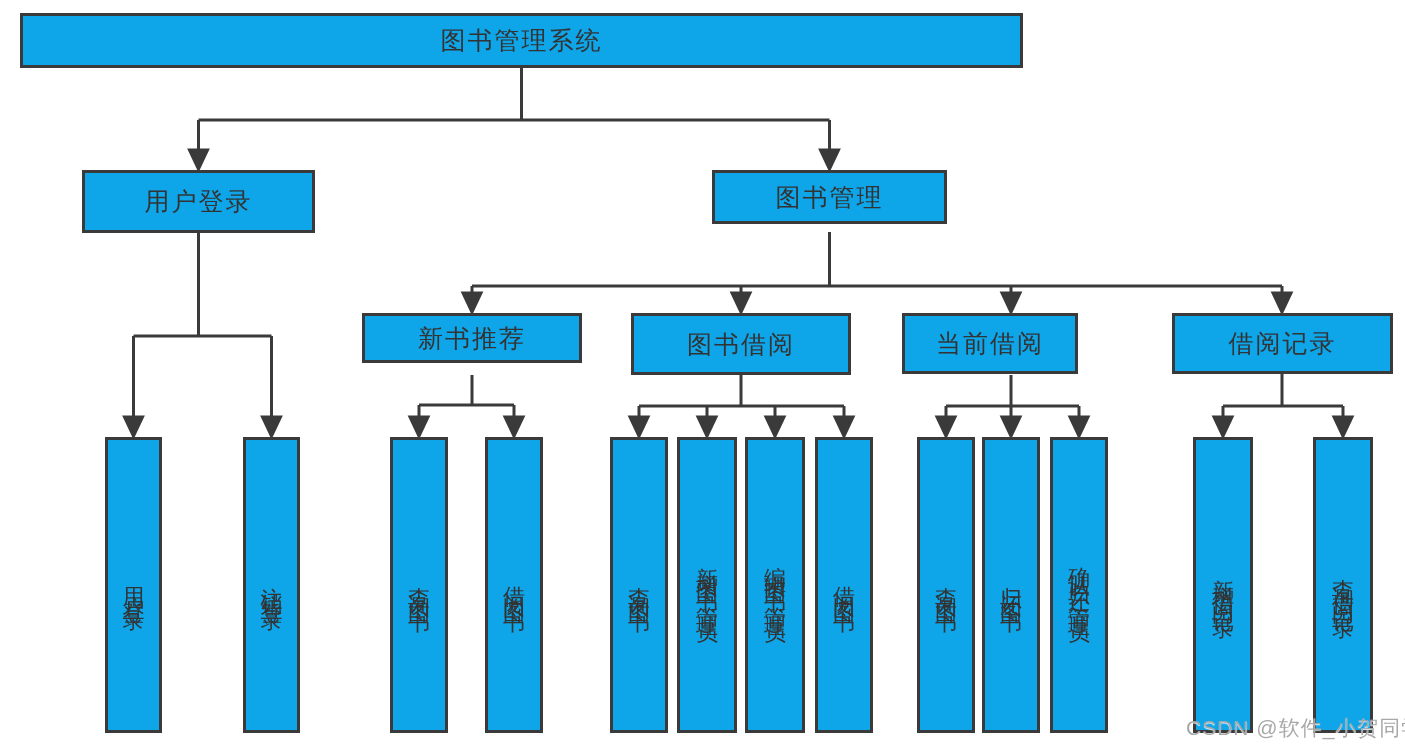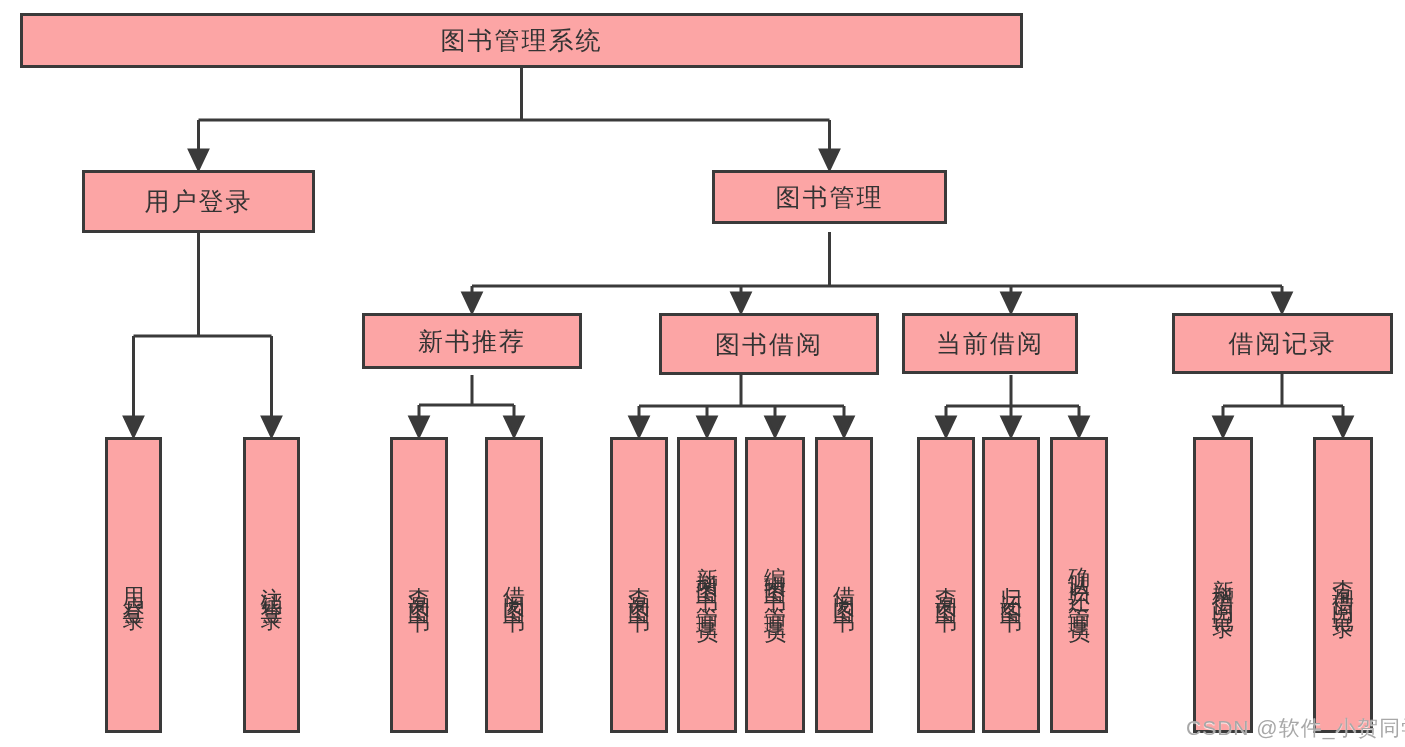--- a/index.html
+++ b/index.html
@@ -9,21 +9,21 @@
     width:1405px;height:747px;
     background:#ffffff;
     font-family:"Liberation Sans","DejaVu Sans",sans-serif;
     overflow:hidden;
   }
   .wires{position:absolute;left:0;top:0;z-index:1;}
   .node{
     position:absolute;
     box-sizing:border-box;
     border:3px solid #3a3a3a;
-    background:#fca5a5;
+    background:#0ea5e9;
     display:flex;align-items:center;justify-content:center;
     color:#333333;
     z-index:2;
   }
   .h-node{font-size:25px;letter-spacing:2px;white-space:nowrap;}
   .v-node span{
     writing-mode:vertical-lr;
     text-orientation:mixed;
     font-size:22px;
     letter-spacing:8px;
@@ -102,24 +102,24 @@
     <span>图书管理系统</span>
   </div>
 
   <div class="node h-node" style="left:82px;top:170px;width:233px;height:63px;">
     <span>用户登录</span>
   </div>
   <div class="node h-node" style="left:712px;top:170px;width:235px;height:54px;">
     <span>图书管理</span>
   </div>
 
-  <div class="node h-node" style="left:362px;top:313px;width:220px;height:56px;">
+  <div class="node h-node" style="left:362px;top:313px;width:220px;height:50px;">
     <span>新书推荐</span>
   </div>
-  <div class="node h-node" style="left:631px;top:313px;width:220px;height:62px;margin-left:28px;">
+  <div class="node h-node" style="left:631px;top:313px;width:220px;height:62px;">
     <span>图书借阅</span>
   </div>
   <div class="node h-node" style="left:902px;top:313px;width:176px;height:61px;">
     <span>当前借阅</span>
   </div>
   <div class="node h-node" style="left:1172px;top:313px;width:221px;height:61px;">
     <span>借阅记录</span>
   </div>
 
   <div class="node v-node" style="left:105px;top:437px;width:57px;height:296px;">

